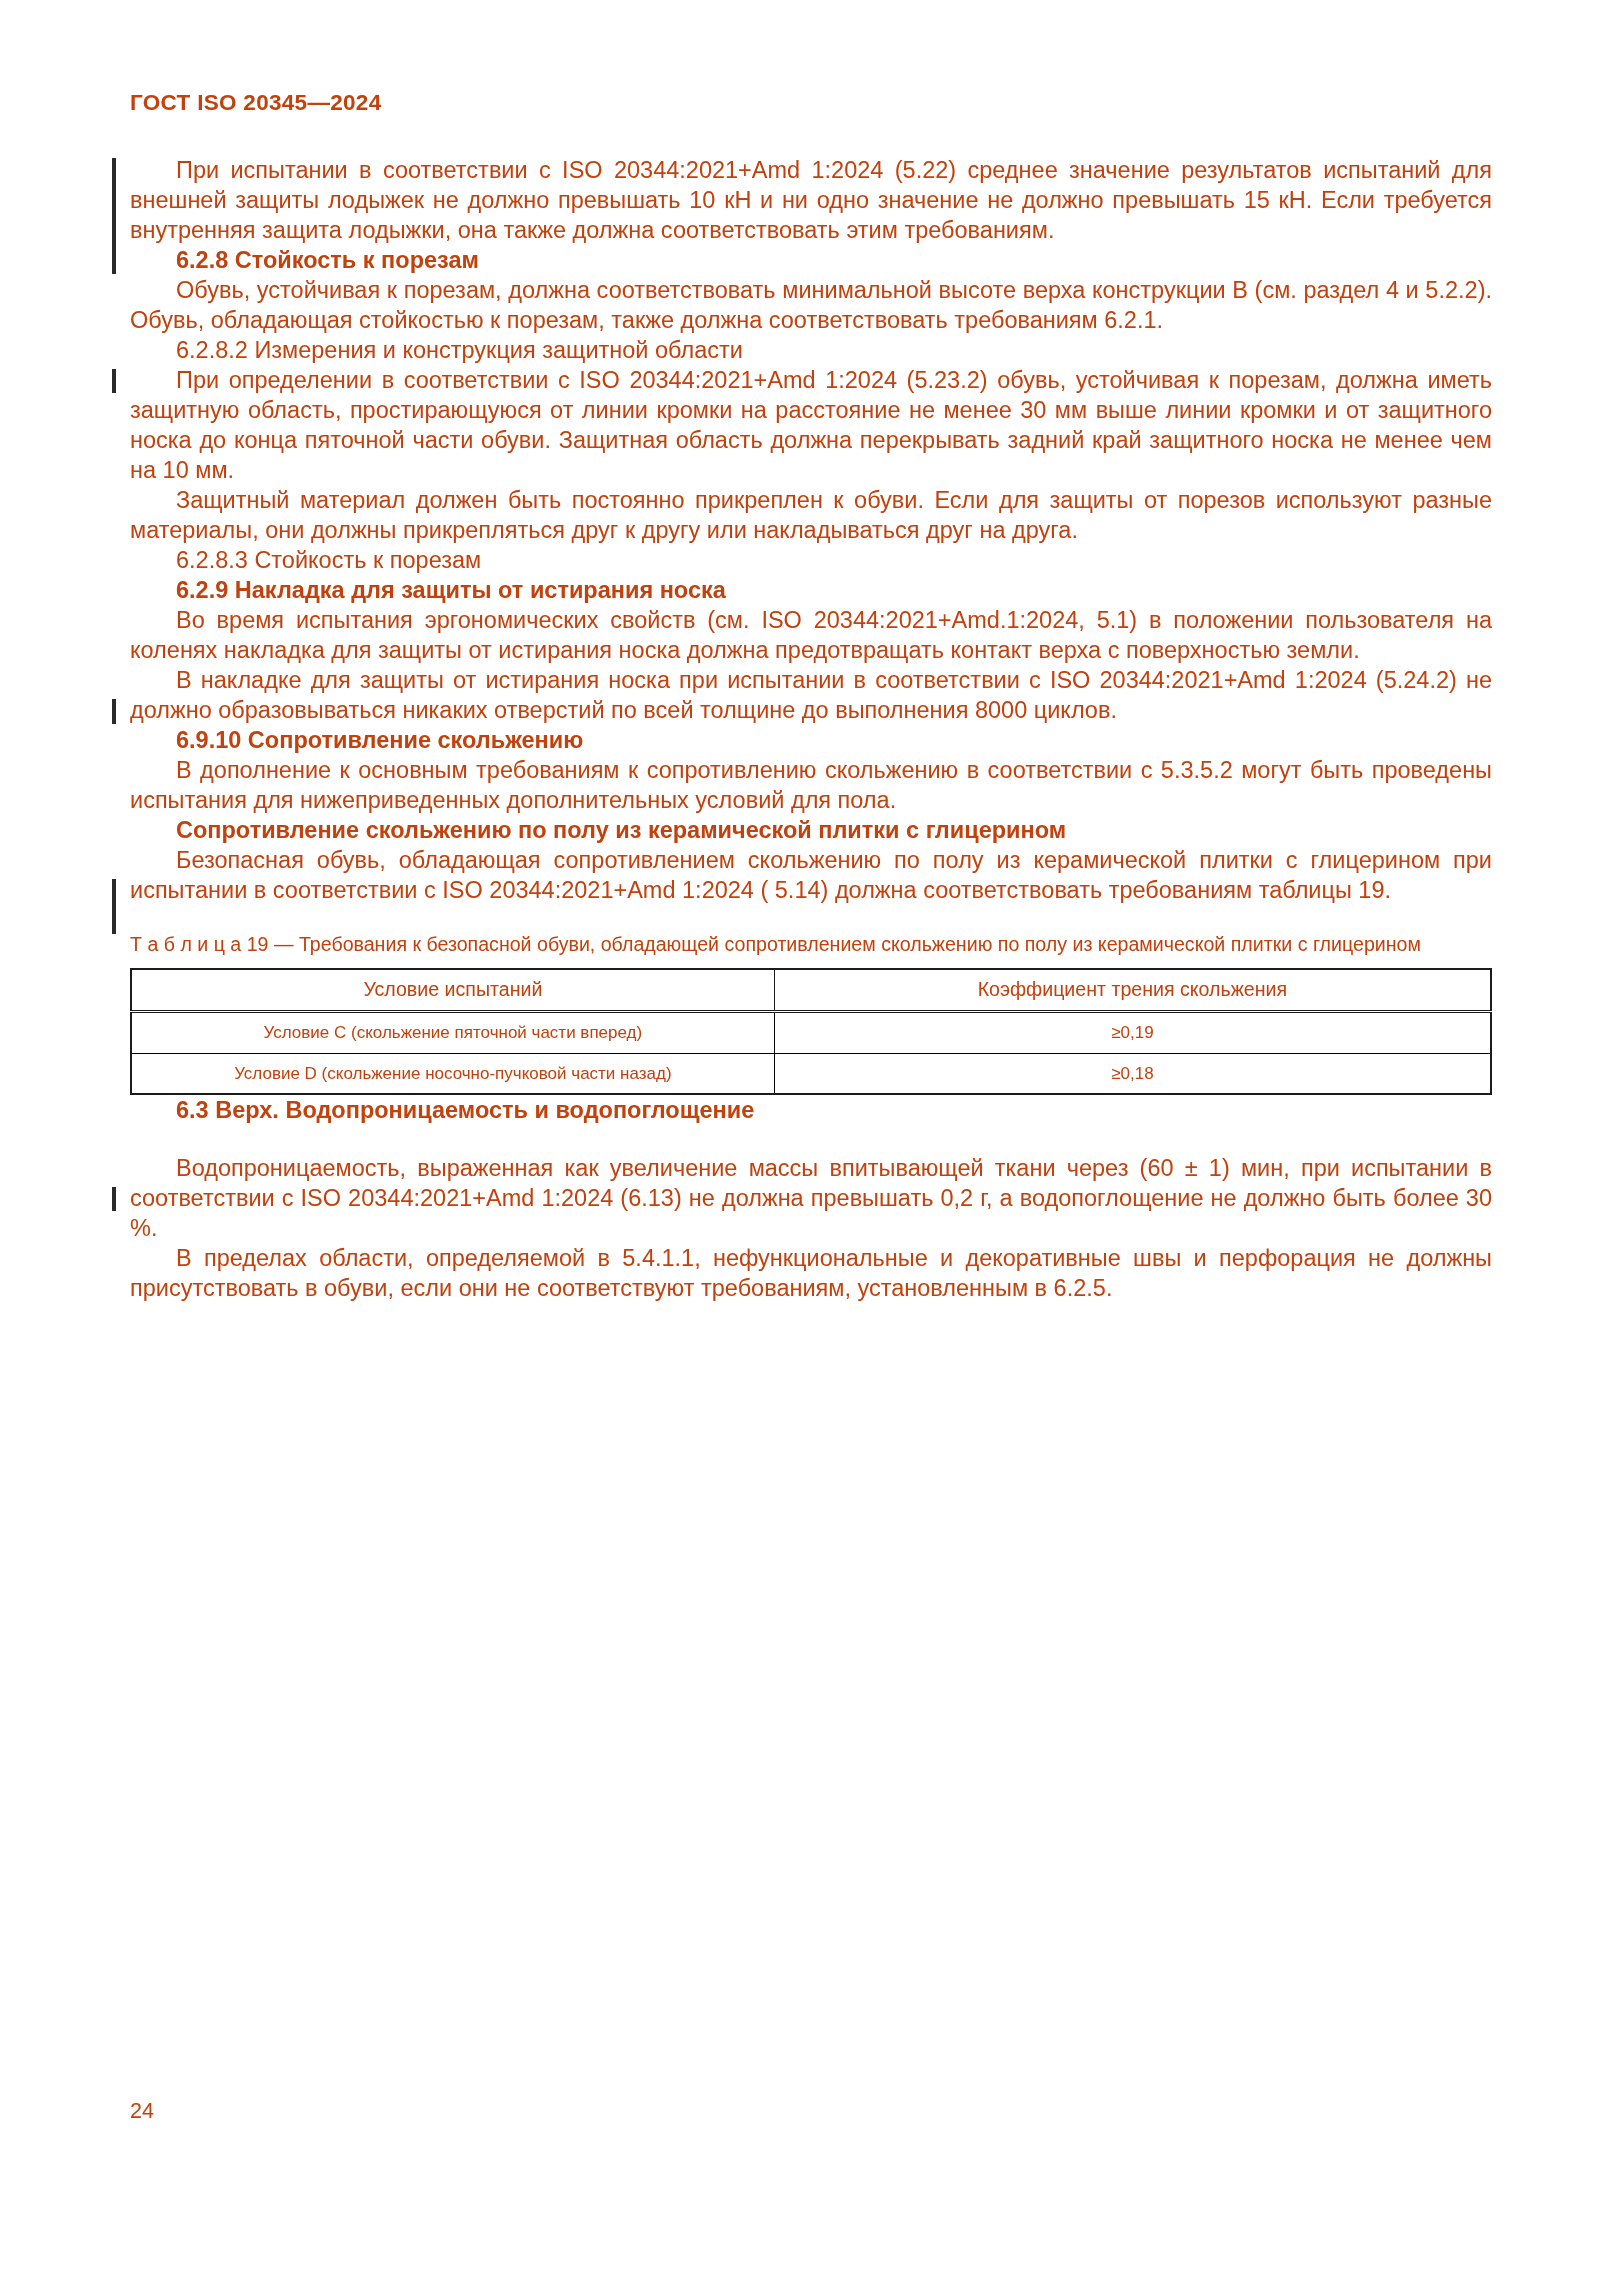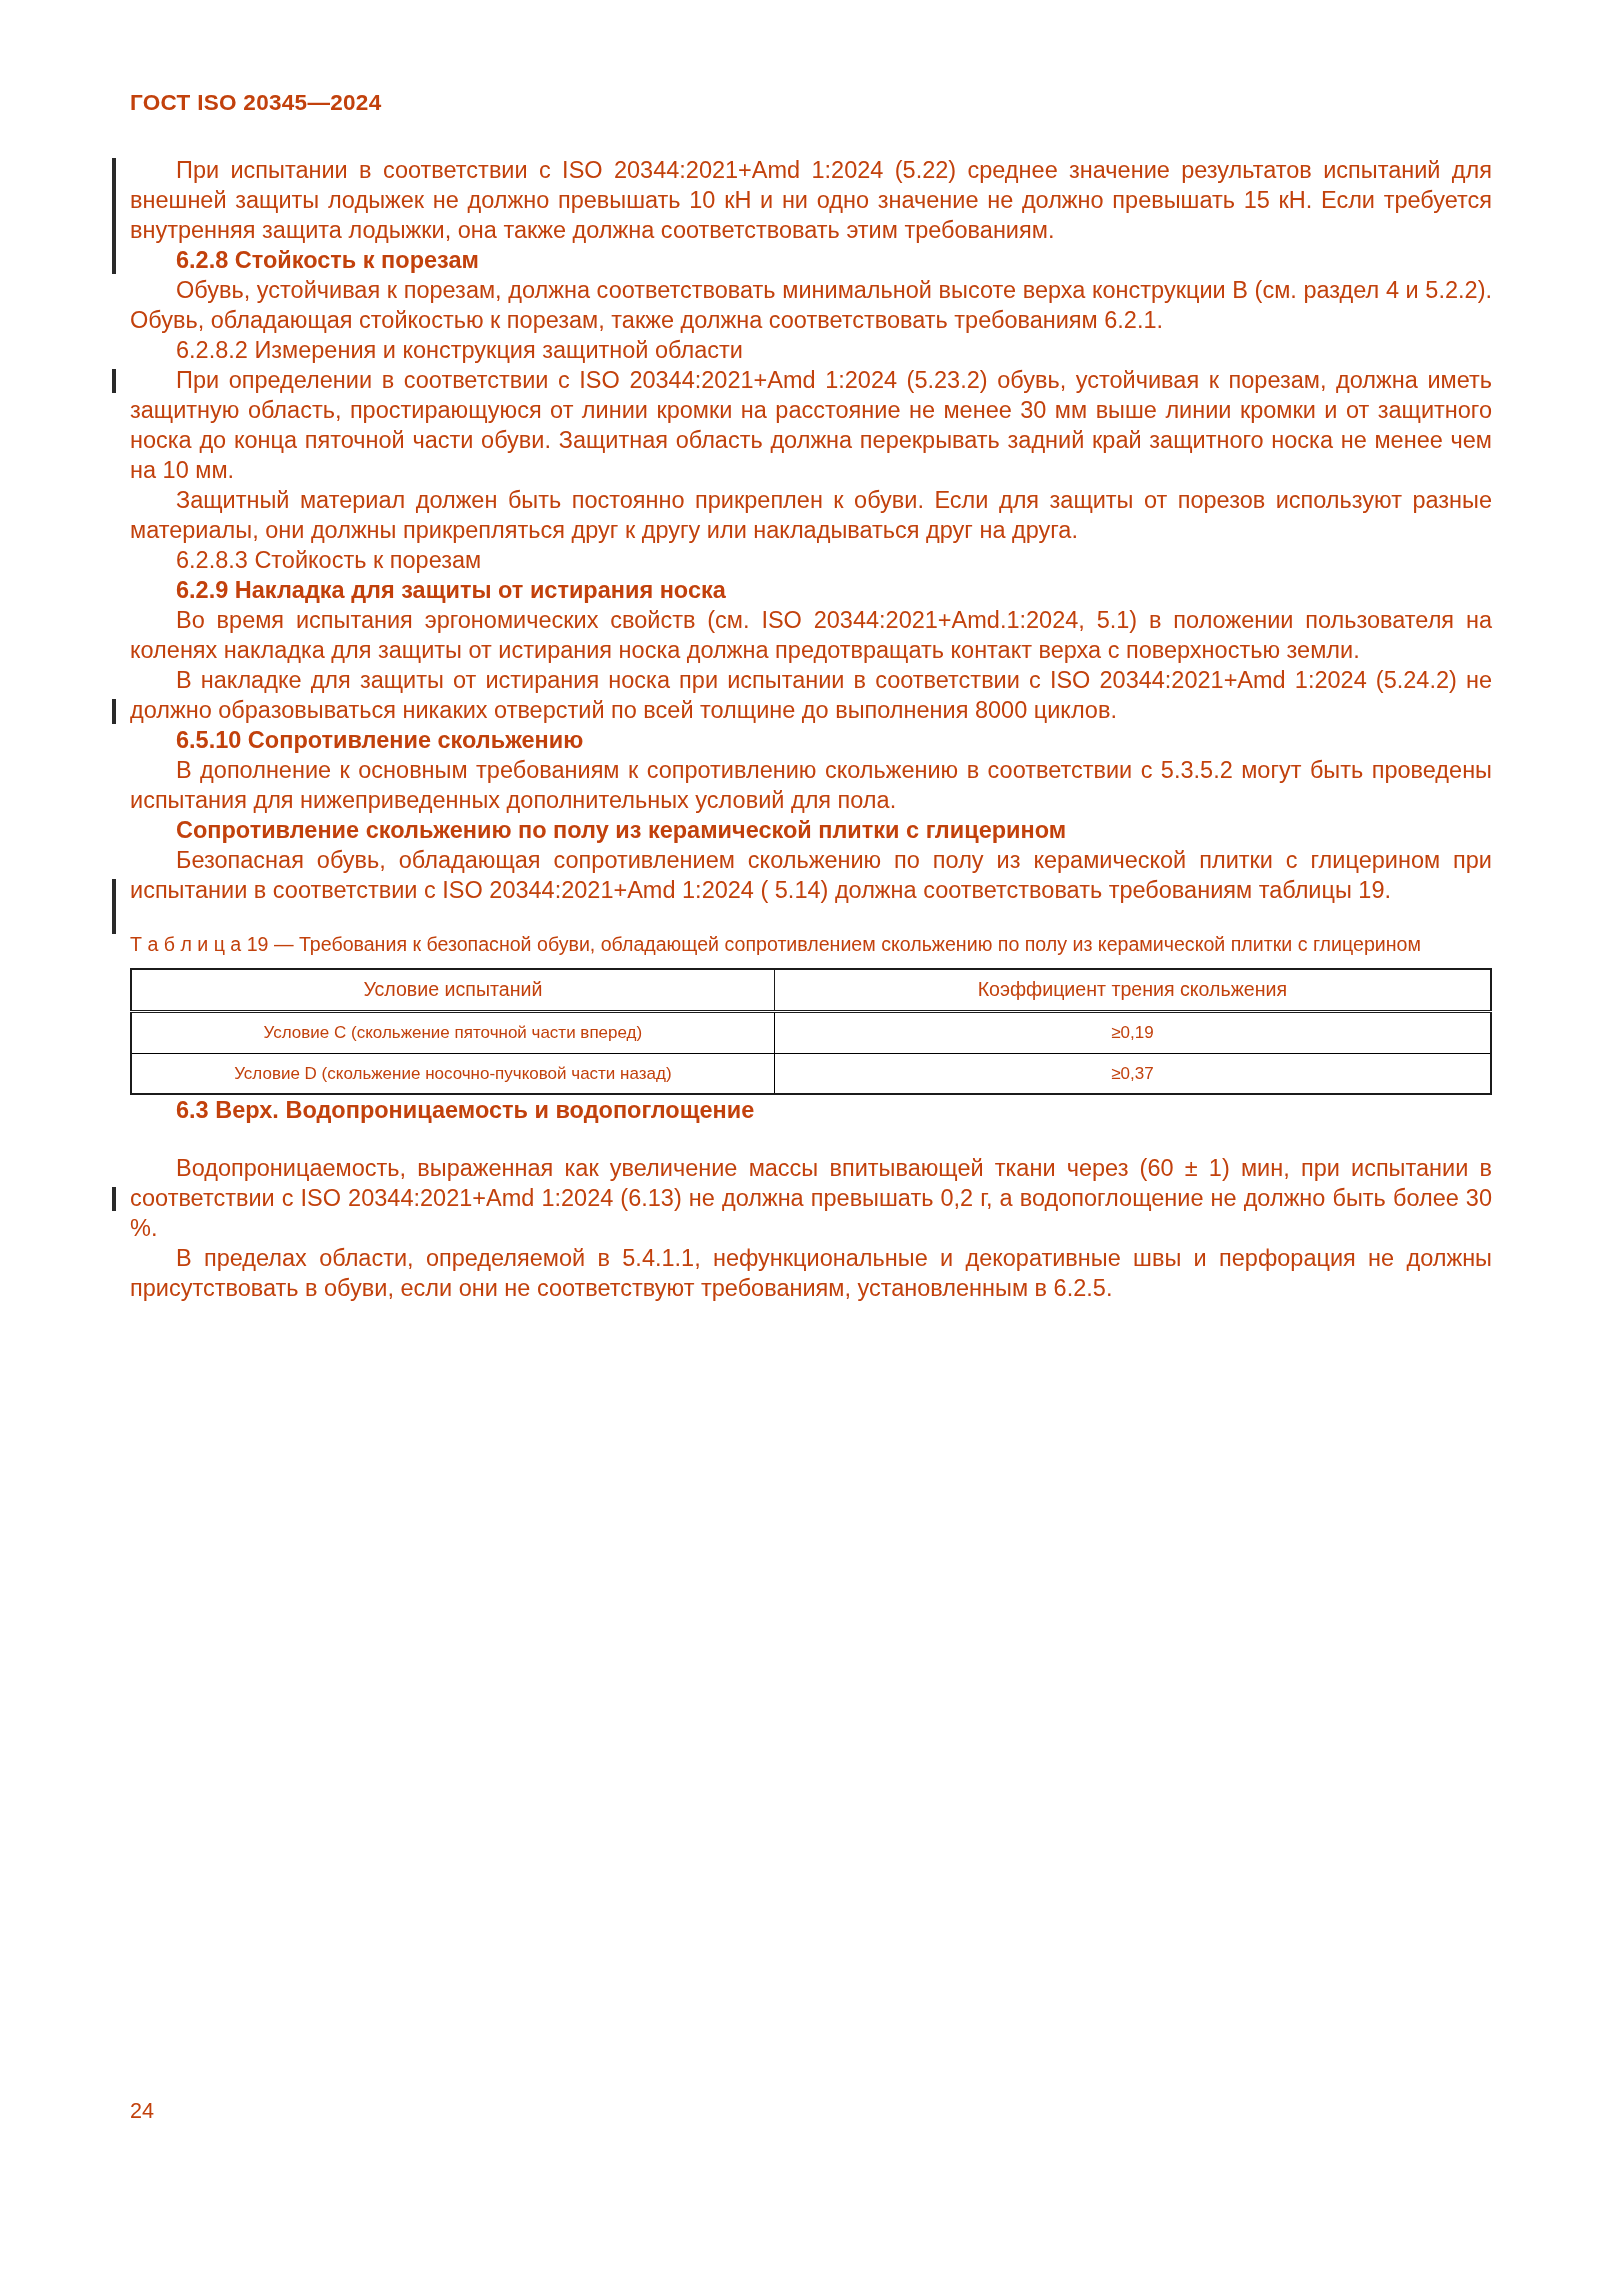--- a/index.html
+++ b/index.html
@@ -130,21 +130,21 @@
     <div class="para-wrap">
       <div class="para body">Во время испытания эргономических свойств (см. ISO 20344:2021+Amd.1:2024, 5.1) в положении пользователя на коленях накладка для защиты от истирания носка должна предотвращать контакт верха с поверхностью земли.</div>
     </div>
 
     <div class="para-wrap">
       <span class="change-bar" style="top:34px;height:24.5px;"></span>
       <div class="para body">В накладке для защиты от истирания носка при испытании в соответствии с ISO 20344:2021+Amd 1:2024 (5.24.2) не должно образовываться никаких отверстий по всей толщине до выполнения 8000 циклов.</div>
     </div>
 
     <div class="para-wrap">
-      <div class="para heading">6.5.10 Сопротивление скольжению</div>
+      <div class="para heading">6.9.10 Сопротивление скольжению</div>
     </div>
 
     <div class="para-wrap">
       <div class="para body">В дополнение к основным требованиям к сопротивлению скольжению в соответствии с 5.3.5.2 могут быть проведены испытания для нижеприведенных дополнительных условий для пола.</div>
     </div>
 
     <div class="para-wrap">
       <div class="para heading">Сопротивление скольжению по полу из керамической плитки с глицерином</div>
     </div>
 
@@ -162,21 +162,21 @@
           <th class="col-coef">Коэффициент трения скольжения</th>
         </tr>
       </thead>
       <tbody>
         <tr>
           <td>Условие C (скольжение пяточной части вперед)</td>
           <td>≥0,19</td>
         </tr>
         <tr>
           <td>Условие D (скольжение носочно-пучковой части назад)</td>
-          <td>≥0,37</td>
+          <td>≥0,18</td>
         </tr>
       </tbody>
     </table>
 
 
     <div class="para-wrap">
       <div class="para heading spaced-heading">6.3 Верх. Водопроницаемость и водопоглощение</div>
     </div>
 
     <div class="para-wrap">

